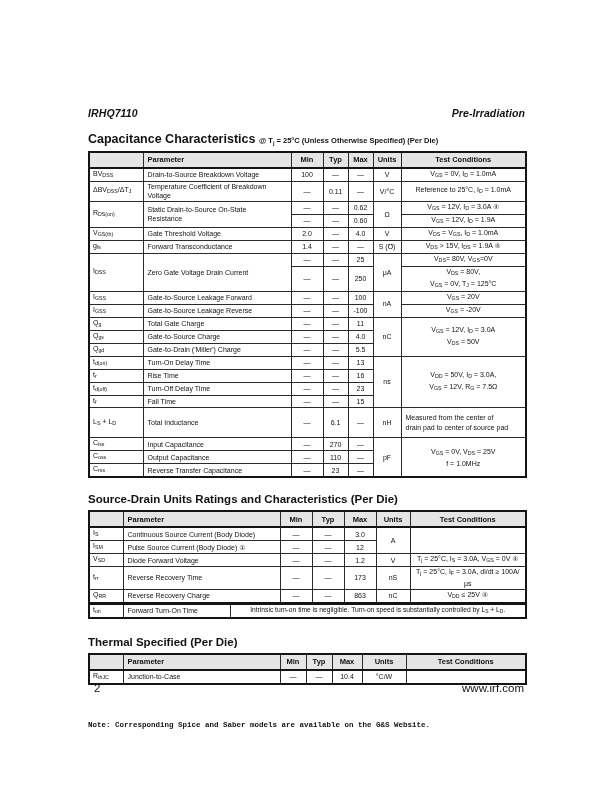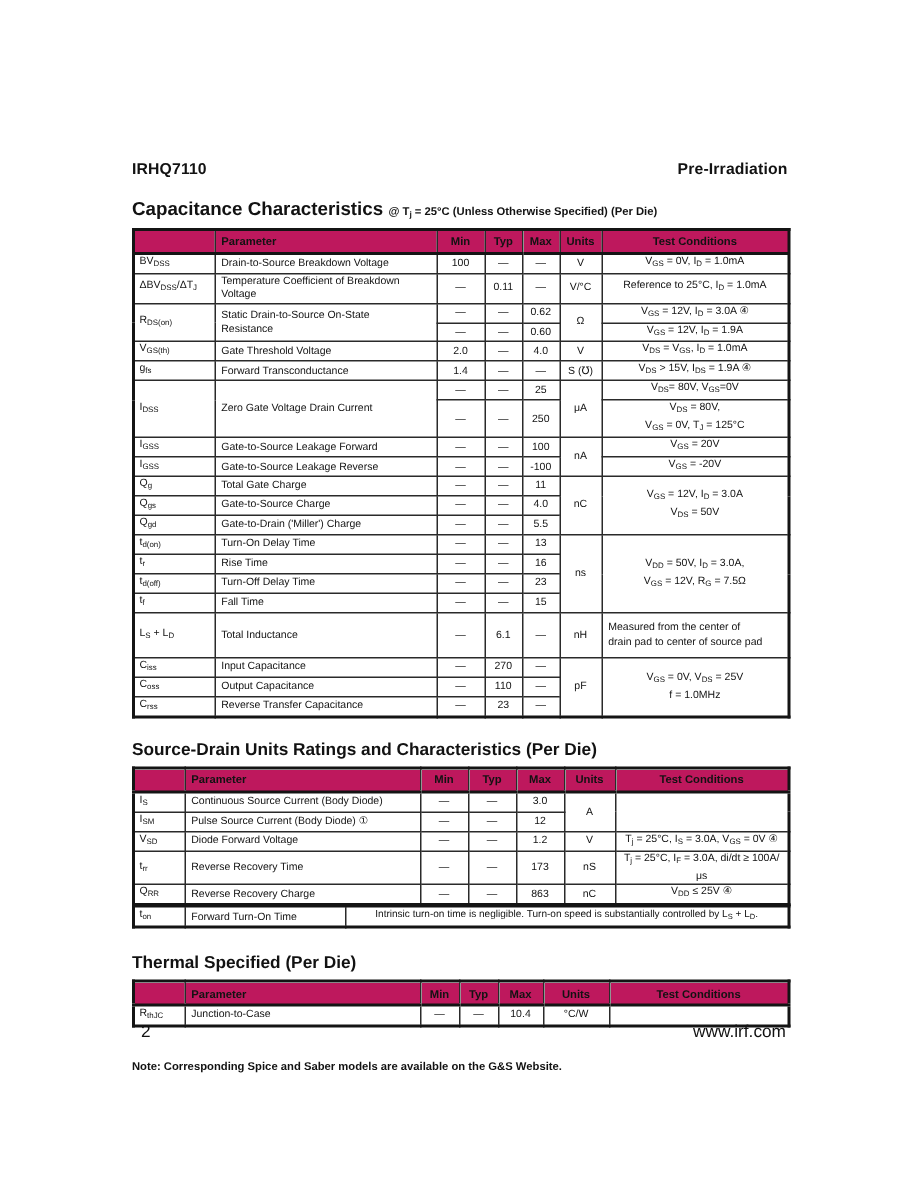--- a/index.html
+++ b/index.html
@@ -1,42 +1,42 @@
 <!DOCTYPE html>
 <html><head>
 <meta charset="utf-8">
 <style>
   html,body{margin:0;padding:0;background:#fff;}
   .page{position:relative;width:612px;height:792px;background:#ffffff;
         font-family:"Liberation Sans","DejaVu Sans",sans-serif;color:#121212;overflow:hidden;}
   .content{position:absolute;left:88px;top:107px;width:437px;}
   .doc-header{display:flex;justify-content:space-between;align-items:baseline;
-              font-weight:bold;font-size:10.5px;letter-spacing:0.1px;}
+              font-weight:bold;font-size:10.5px;letter-spacing:0.1px;font-style:italic;}
   .sec-title{font-weight:bold;font-size:11.5px;}
   .sec-title.main{font-size:12.5px;margin-top:13px;}
   .sec-title .suffix{font-size:7.5px;font-weight:bold;}
   .t2-title{margin-top:15px;}
   .t3-title{margin-top:17px;}
   table{border-collapse:collapse;table-layout:fixed;width:437px;
         border:2px solid #141414;margin-top:5px;}
   th,td{border:1px solid #2a2a2a;font-size:7px;line-height:9.5px;padding:0 2px;
         overflow:hidden;vertical-align:middle;}
   thead th{font-size:7.5px;font-weight:bold;text-align:center;height:14px;
-           border-bottom:2px solid #141414;background:#be185d;margin-left:13px;}
+           border-bottom:2px solid #141414;background:#e5e5e5;margin-left:13px;}
   thead th.c-param{text-align:left;padding-left:4px;}
   td{height:11px;}
   .c-sym{text-align:left;padding-left:3px;}
   .c-param{text-align:left;padding-left:4px;}
   .c-num,.c-units,.c-cond,.c-ton{text-align:center;}
   .c-ton{font-size:6.7px;}
   td.left{text-align:left;padding-left:4px;}
   tr.rh-tall{height:30px;}
   sub{font-size:0.75em;vertical-align:-0.28em;}
   .ton-table{margin-top:-1px;}
-  .notes{margin-top:21px;font-size:7.5px;}
+  .notes{margin-top:36px;font-size:7.5px;font-family:Liberation Mono, monospace;}
   .notes .notes-bold{font-weight:bold;}
   .notes .notes-reg{margin-top:3px;}
   .page-footer{position:absolute;left:88px;right:88px;top:682px;display:flex;
                justify-content:space-between;font-size:11.5px;}
   .page-footer .pnum{padding-left:6px;}
   .watermark{position:absolute;left:96px;top:361px;z-index:3;white-space:nowrap;
              font-size:48px;font-weight:bold;letter-spacing:24px;
              color:rgba(240,185,185,0.30);-webkit-text-stroke:1.6px rgba(224,132,132,0.50);
              pointer-events:none;}
 </style>

